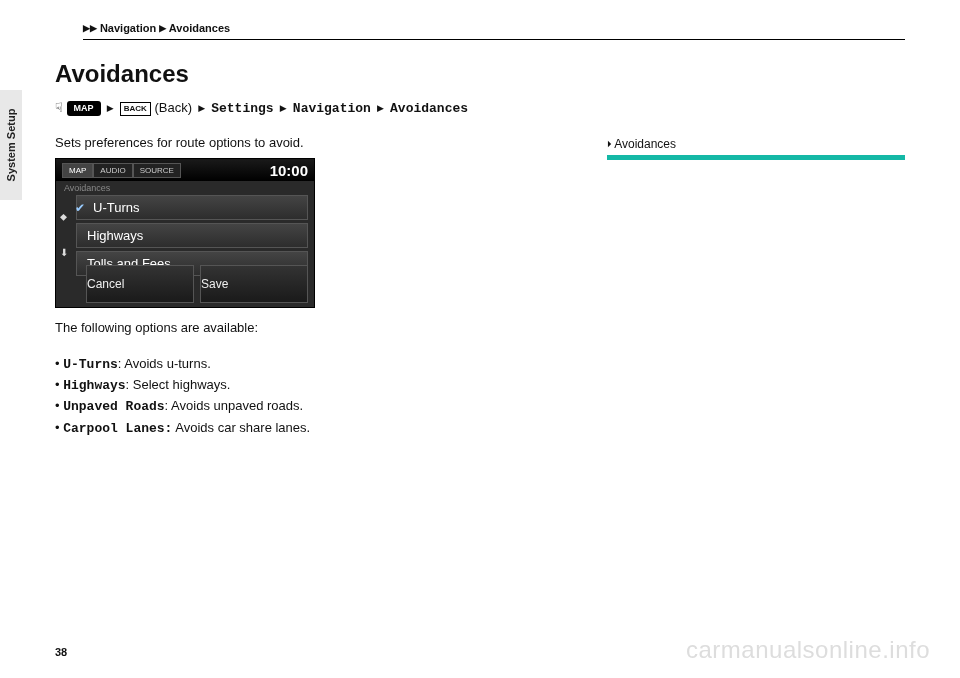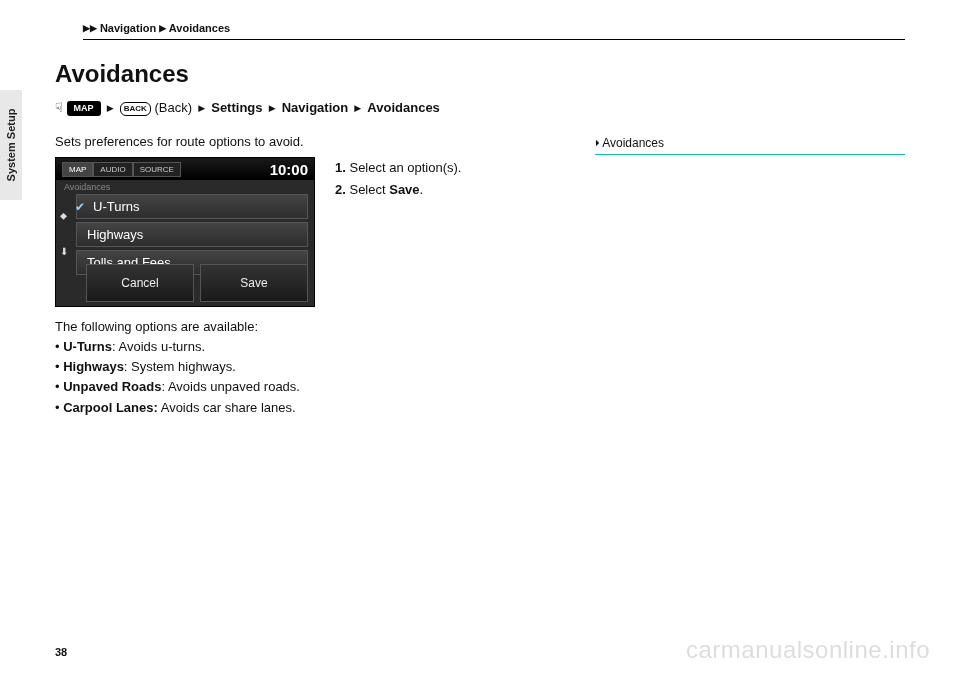--- a/index.html
+++ b/index.html
@@ -73,29 +73,29 @@
     border-radius: 3px;
     padding: 2px 7px;
     vertical-align: middle;
     line-height: 11px;
   }
   .icon-back {
     display: inline-block;
     border: 1px solid #000;
     font-size: 8px;
     font-weight: 600;
-    border-radius: 6px;
+    border-radius: 0;
     padding: 1px 3px;
     vertical-align: middle;
     line-height: 10px;
   }
-  .bold { font-weight: 700; }
+  .bold { font-weight: 700; font-family: Liberation Mono, monospace; }
   .two-col {
     display: flex;
-    gap: 40px;
+    gap: 52px;
   }
   .left-col { width: 500px; }
   .right-col { flex: 1; }
   .intro { margin-bottom: 8px; }
   .screen-row {
     display: flex;
     gap: 20px;
     align-items: flex-start;
     margin-bottom: 10px;
   }
@@ -165,38 +165,37 @@
   .bottom-btns {
     position: absolute;
     bottom: 4px;
     left: 30px;
     right: 6px;
     display: flex;
     gap: 6px;
   }
   .bbtn {
     flex: 1;
-    text-align: center;
     background: linear-gradient(#333,#1a1a1a);
     border: 1px solid #555;
     color: #eee;
     font-size: 12px;
     padding: 11px 0;
   }
   .steps { font-size: 13px; line-height: 1.7; }
   .steps .n { font-weight: 700; }
   .below { margin-top: 8px; line-height: 1.55; }
-  .below ul { list-style: none; }
+  .below ul { list-style: none; margin-top: 16px; }
   .below li::before { content: "• "; }
   .sidebar-note {
     font-size: 12px;
     line-height: 1.5;
   }
   .sidebar-head {
-    border-bottom: 1px solid #14b8a6;
+    border-bottom: 5px solid #14b8a6;
     padding-bottom: 2px;
     margin-bottom: 6px;
     font-size: 12px;
   }
   .dbl-tri { font-size: 9px; vertical-align: 1px; }
   .page-num {
     position: absolute;
     bottom: 20px;
     left: 55px;
     font-size: 11px;
@@ -276,37 +275,27 @@
             <div class="list-row">
               <span>Tolls and Fees</span>
             </div>
           </div>
           <div class="bottom-btns">
             <div class="bbtn">Cancel</div>
             <div class="bbtn">Save</div>
           </div>
         </div>
 
-        <div class="steps">
-          <div>
-            <span class="n">1.</span>
-            <span>Select an option(s).</span>
-          </div>
-          <div>
-            <span class="n">2.</span>
-            <span>Select </span><span class="bold">Save</span><span>.</span>
-          </div>
-        </div>
       </div>
 
       <div class="below">
         <div>The following options are available:</div>
         <ul>
           <li><span class="bold">U-Turns</span><span>: Avoids u-turns.</span></li>
-          <li><span class="bold">Highways</span><span>: System highways.</span></li>
+          <li><span class="bold">Highways</span><span>: Select highways.</span></li>
           <li><span class="bold">Unpaved Roads</span><span>: Avoids unpaved roads.</span></li>
           <li><span class="bold">Carpool Lanes:</span><span> Avoids car share lanes.</span></li>
         </ul>
       </div>
     </div>
 
     <div class="right-col">
       <div class="sidebar-note">
         <div class="sidebar-head">
           <span class="dbl-tri">⏵</span>

